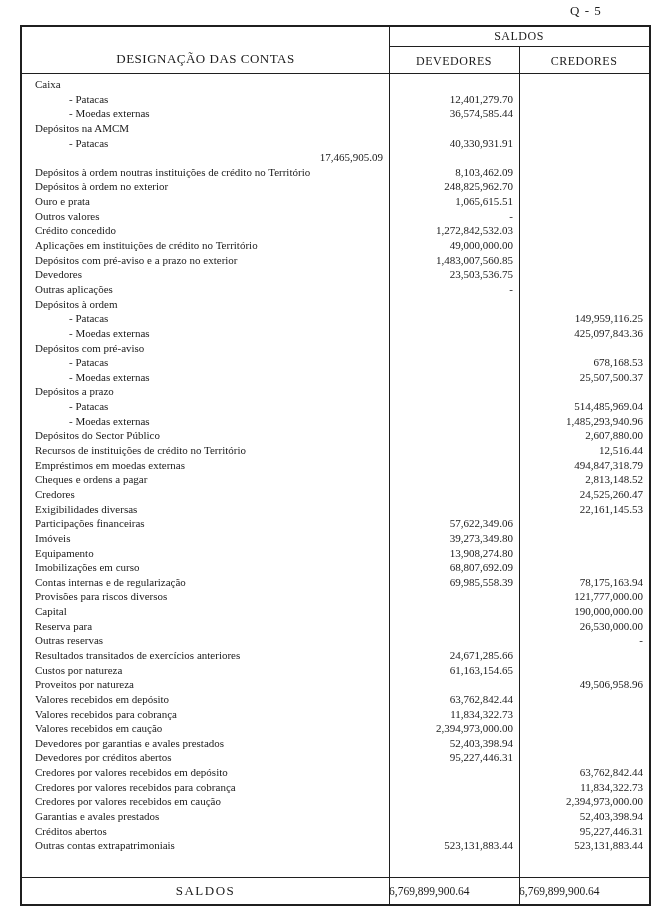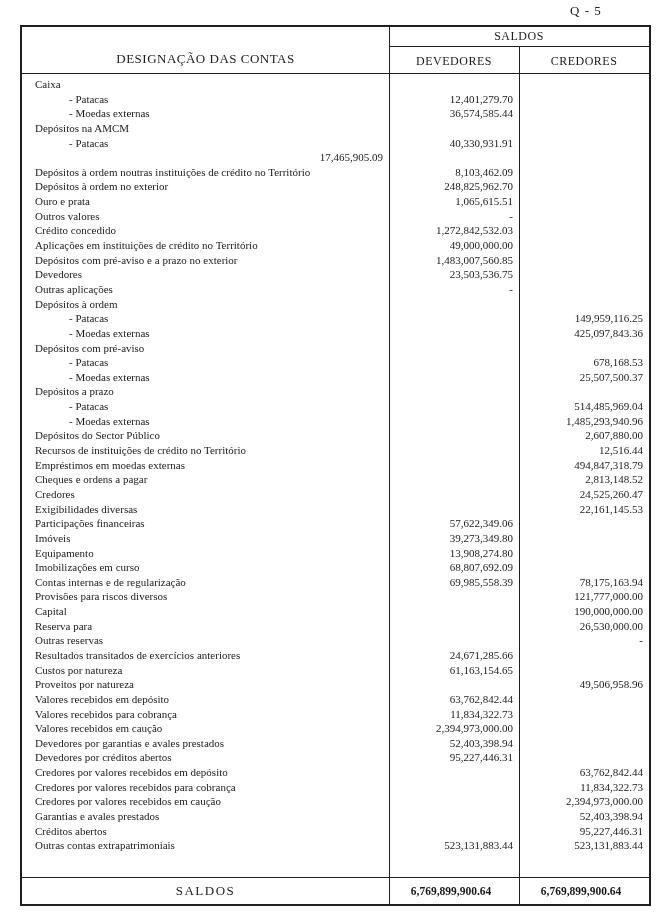--- a/index.html
+++ b/index.html
@@ -72,21 +72,21 @@
   .c-label{padding-left:13px;}
   .c-label.ind{padding-left:47px;}
   .c-dev,.c-cred{text-align:right;padding-right:6px;}
   
   .totals-row{
     position:absolute;left:0;right:0;top:851px;height:26px;
     display:grid;grid-template-columns:367px 130px 130px;
     align-items:center;
   }
   .totals-label{text-align:center;font-size:13px;letter-spacing:1.5px;}
-  .totals-val{text-align:center;padding-right:6px;font-size:11.5px;font-weight:bold;}
+  .totals-val{text-align:left;padding-right:6px;font-size:11.5px;}
 </style>
 </head>
 <body>
 
 <div class="page-label">Q - 5</div>
 
 <div class="table-frame">
 
   <div class="hdr-designacao">DESIGNAÇÃO DAS CONTAS</div>
   <div class="hdr-saldos">SALDOS</div>

